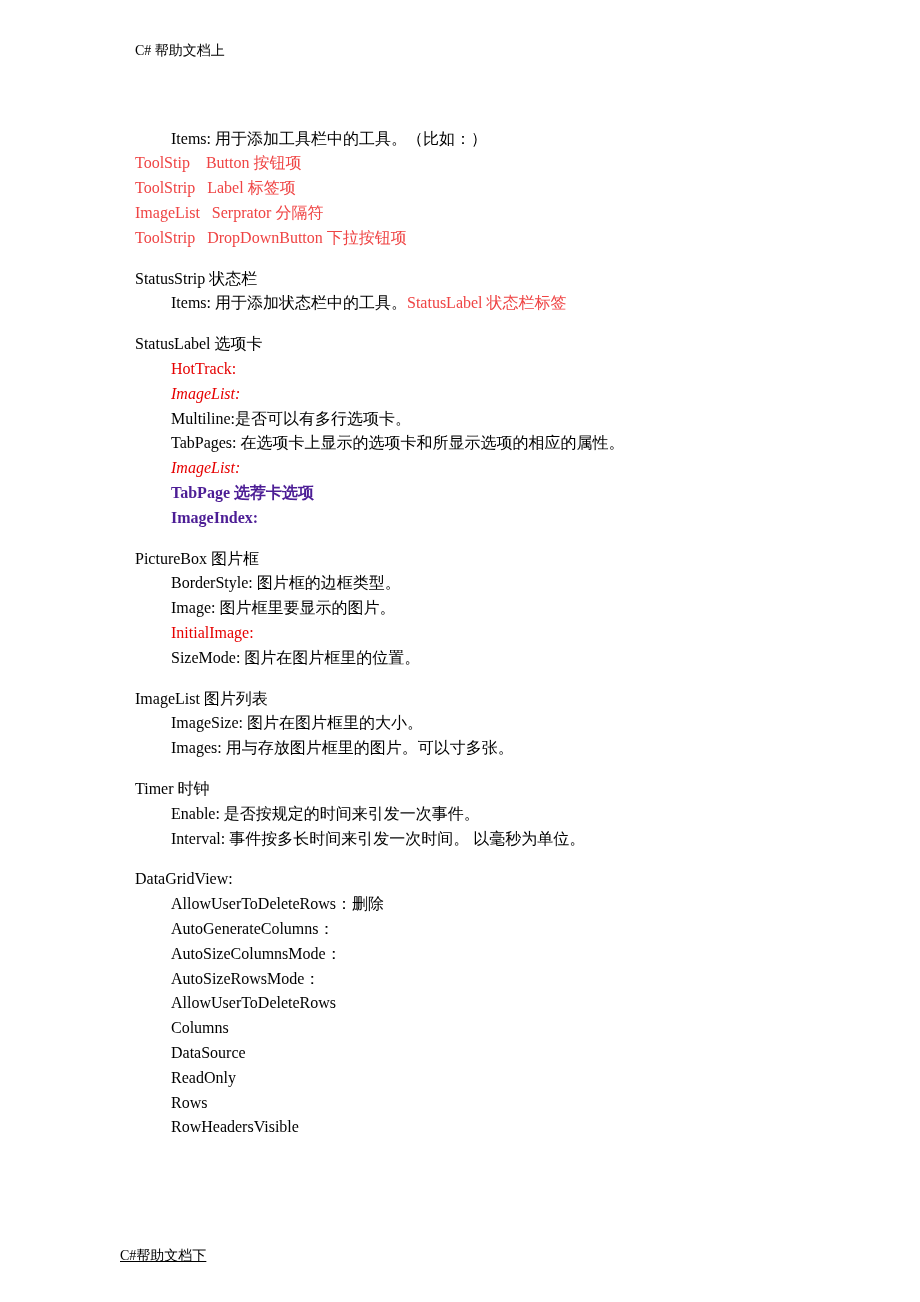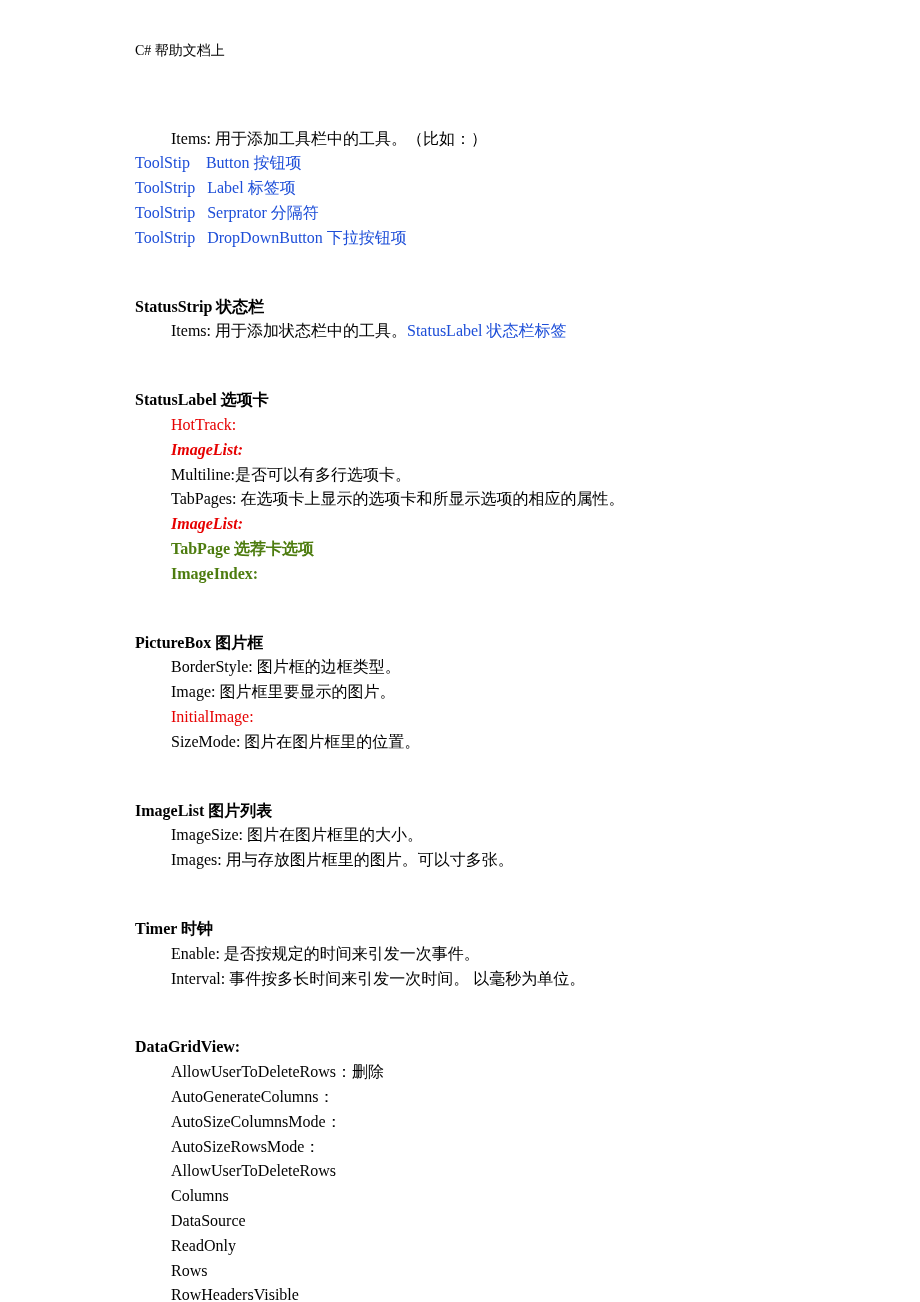--- a/index.html
+++ b/index.html
@@ -18,46 +18,46 @@
     padding: 40px 120px 92px 135px;
     position: relative;
   }
   .header {
     font-size: 14px;
     color: #000;
     margin-bottom: 65px;
   }
   .indent1 { padding-left: 36px; }
   .indent0 { padding-left: 0; }
-  .blue { color: #1d4ed8; }
+  .blue { color: #ef4444; }
   .red { color: #e60000; font-weight: normal; }
-  .red-italic { color: #e60000; font-weight: bold; font-style: italic; }
-  .blue-bold { color: #4d7c0f; font-weight: bold; }
-  .section-gap { margin-top: 44px; font-weight: bold; }
+  .red-italic { color: #e60000; font-weight: normal; font-style: italic; }
+  .blue-bold { color: #4c1d95; font-weight: bold; }
+  .section-gap { margin-top: 16px; }
   .footer {
     position: absolute;
     left: 120px;
     bottom: 35px;
     font-size: 14px;
     text-decoration: underline;
   }
   .row { white-space: pre; }
   .rownw { white-space: normal; }
 </style>
 </head>
 <body>
 
 <div class="page">
 
   <div class="header">C#  帮助文档上</div>
 
   <div class="indent1 rownw">Items:  用于添加工具栏中的工具。（比如：）</div>
   <div class="indent0 blue row">ToolStip    Button 按钮项</div>
   <div class="indent0 blue row">ToolStrip   Label 标签项</div>
-  <div class="indent0 blue row">ToolStrip   Serprator 分隔符</div>
+  <div class="indent0 blue row">ImageList   Serprator 分隔符</div>
   <div class="indent0 blue row">ToolStrip   DropDownButton 下拉按钮项</div>
 
   <div class="section-gap indent0">StatusStrip 状态栏</div>
   <div class="indent1 rownw">
     <span>Items:  用于添加状态栏中的工具。</span><span class="blue">StatusLabel 状态栏标签</span>
   </div>
 
   <div class="section-gap indent0">StatusLabel 选项卡</div>
   <div class="indent1 red">HotTrack:</div>
   <div class="indent1 red-italic">ImageList:</div>

